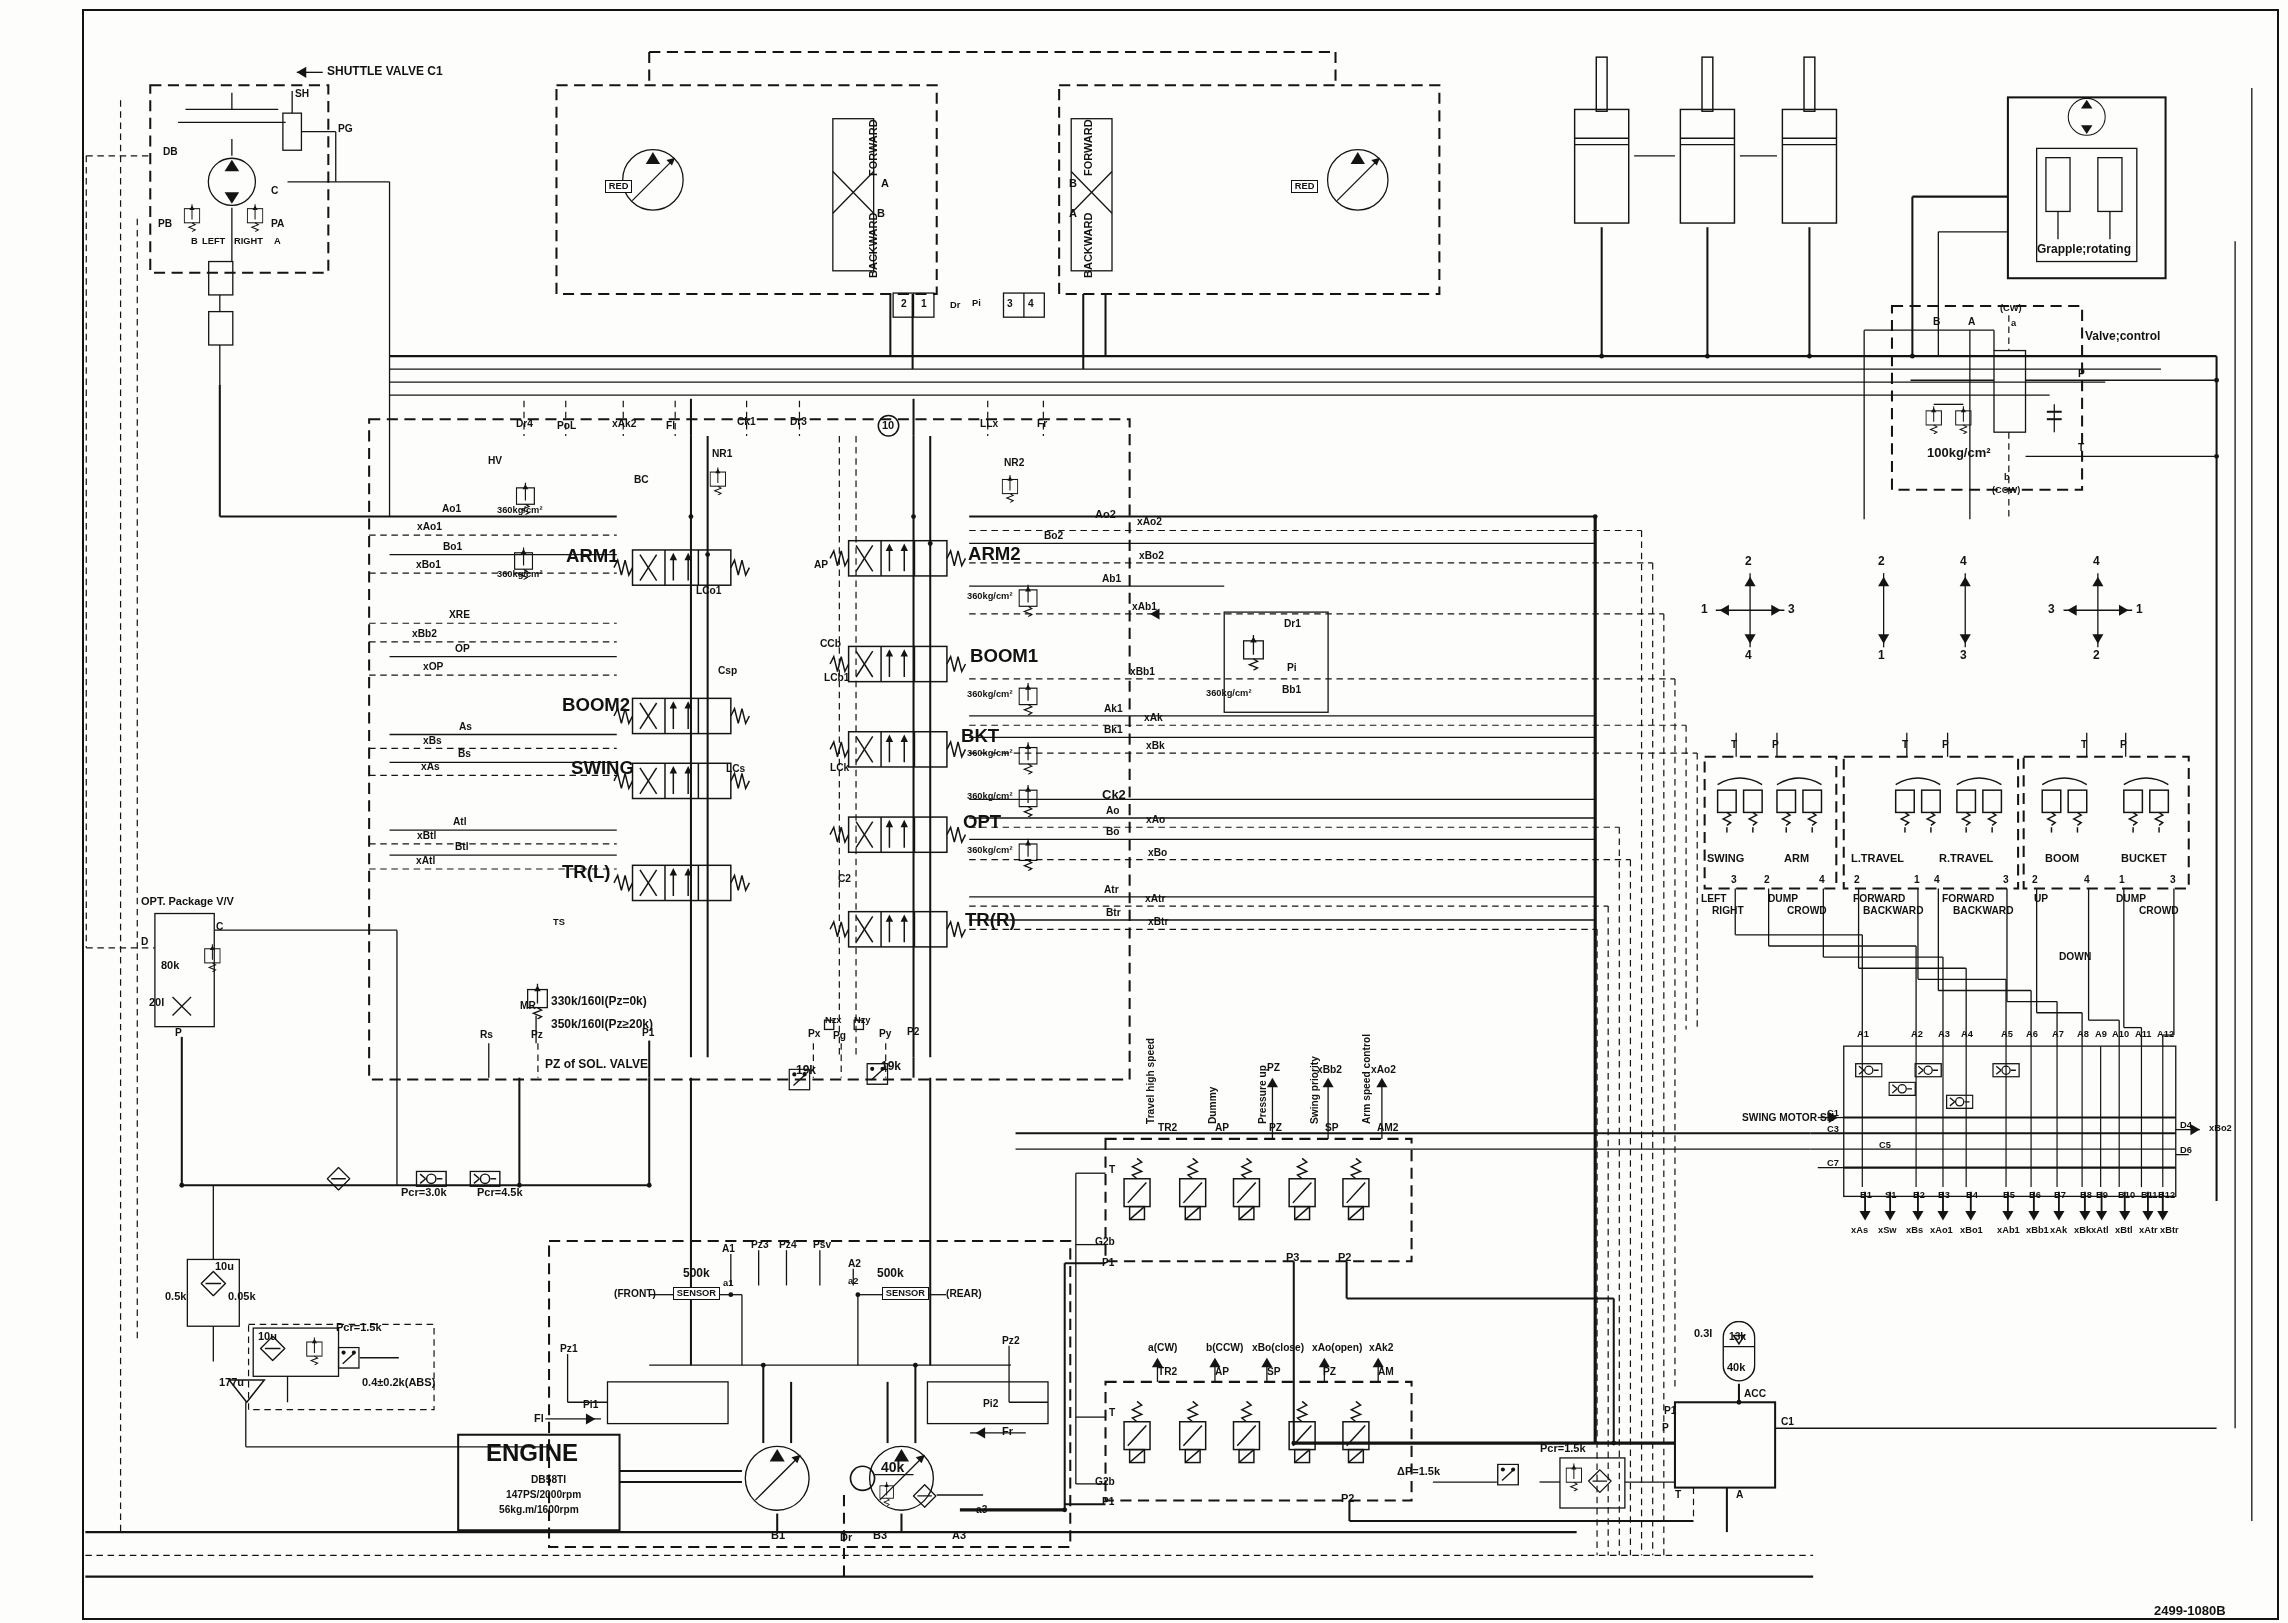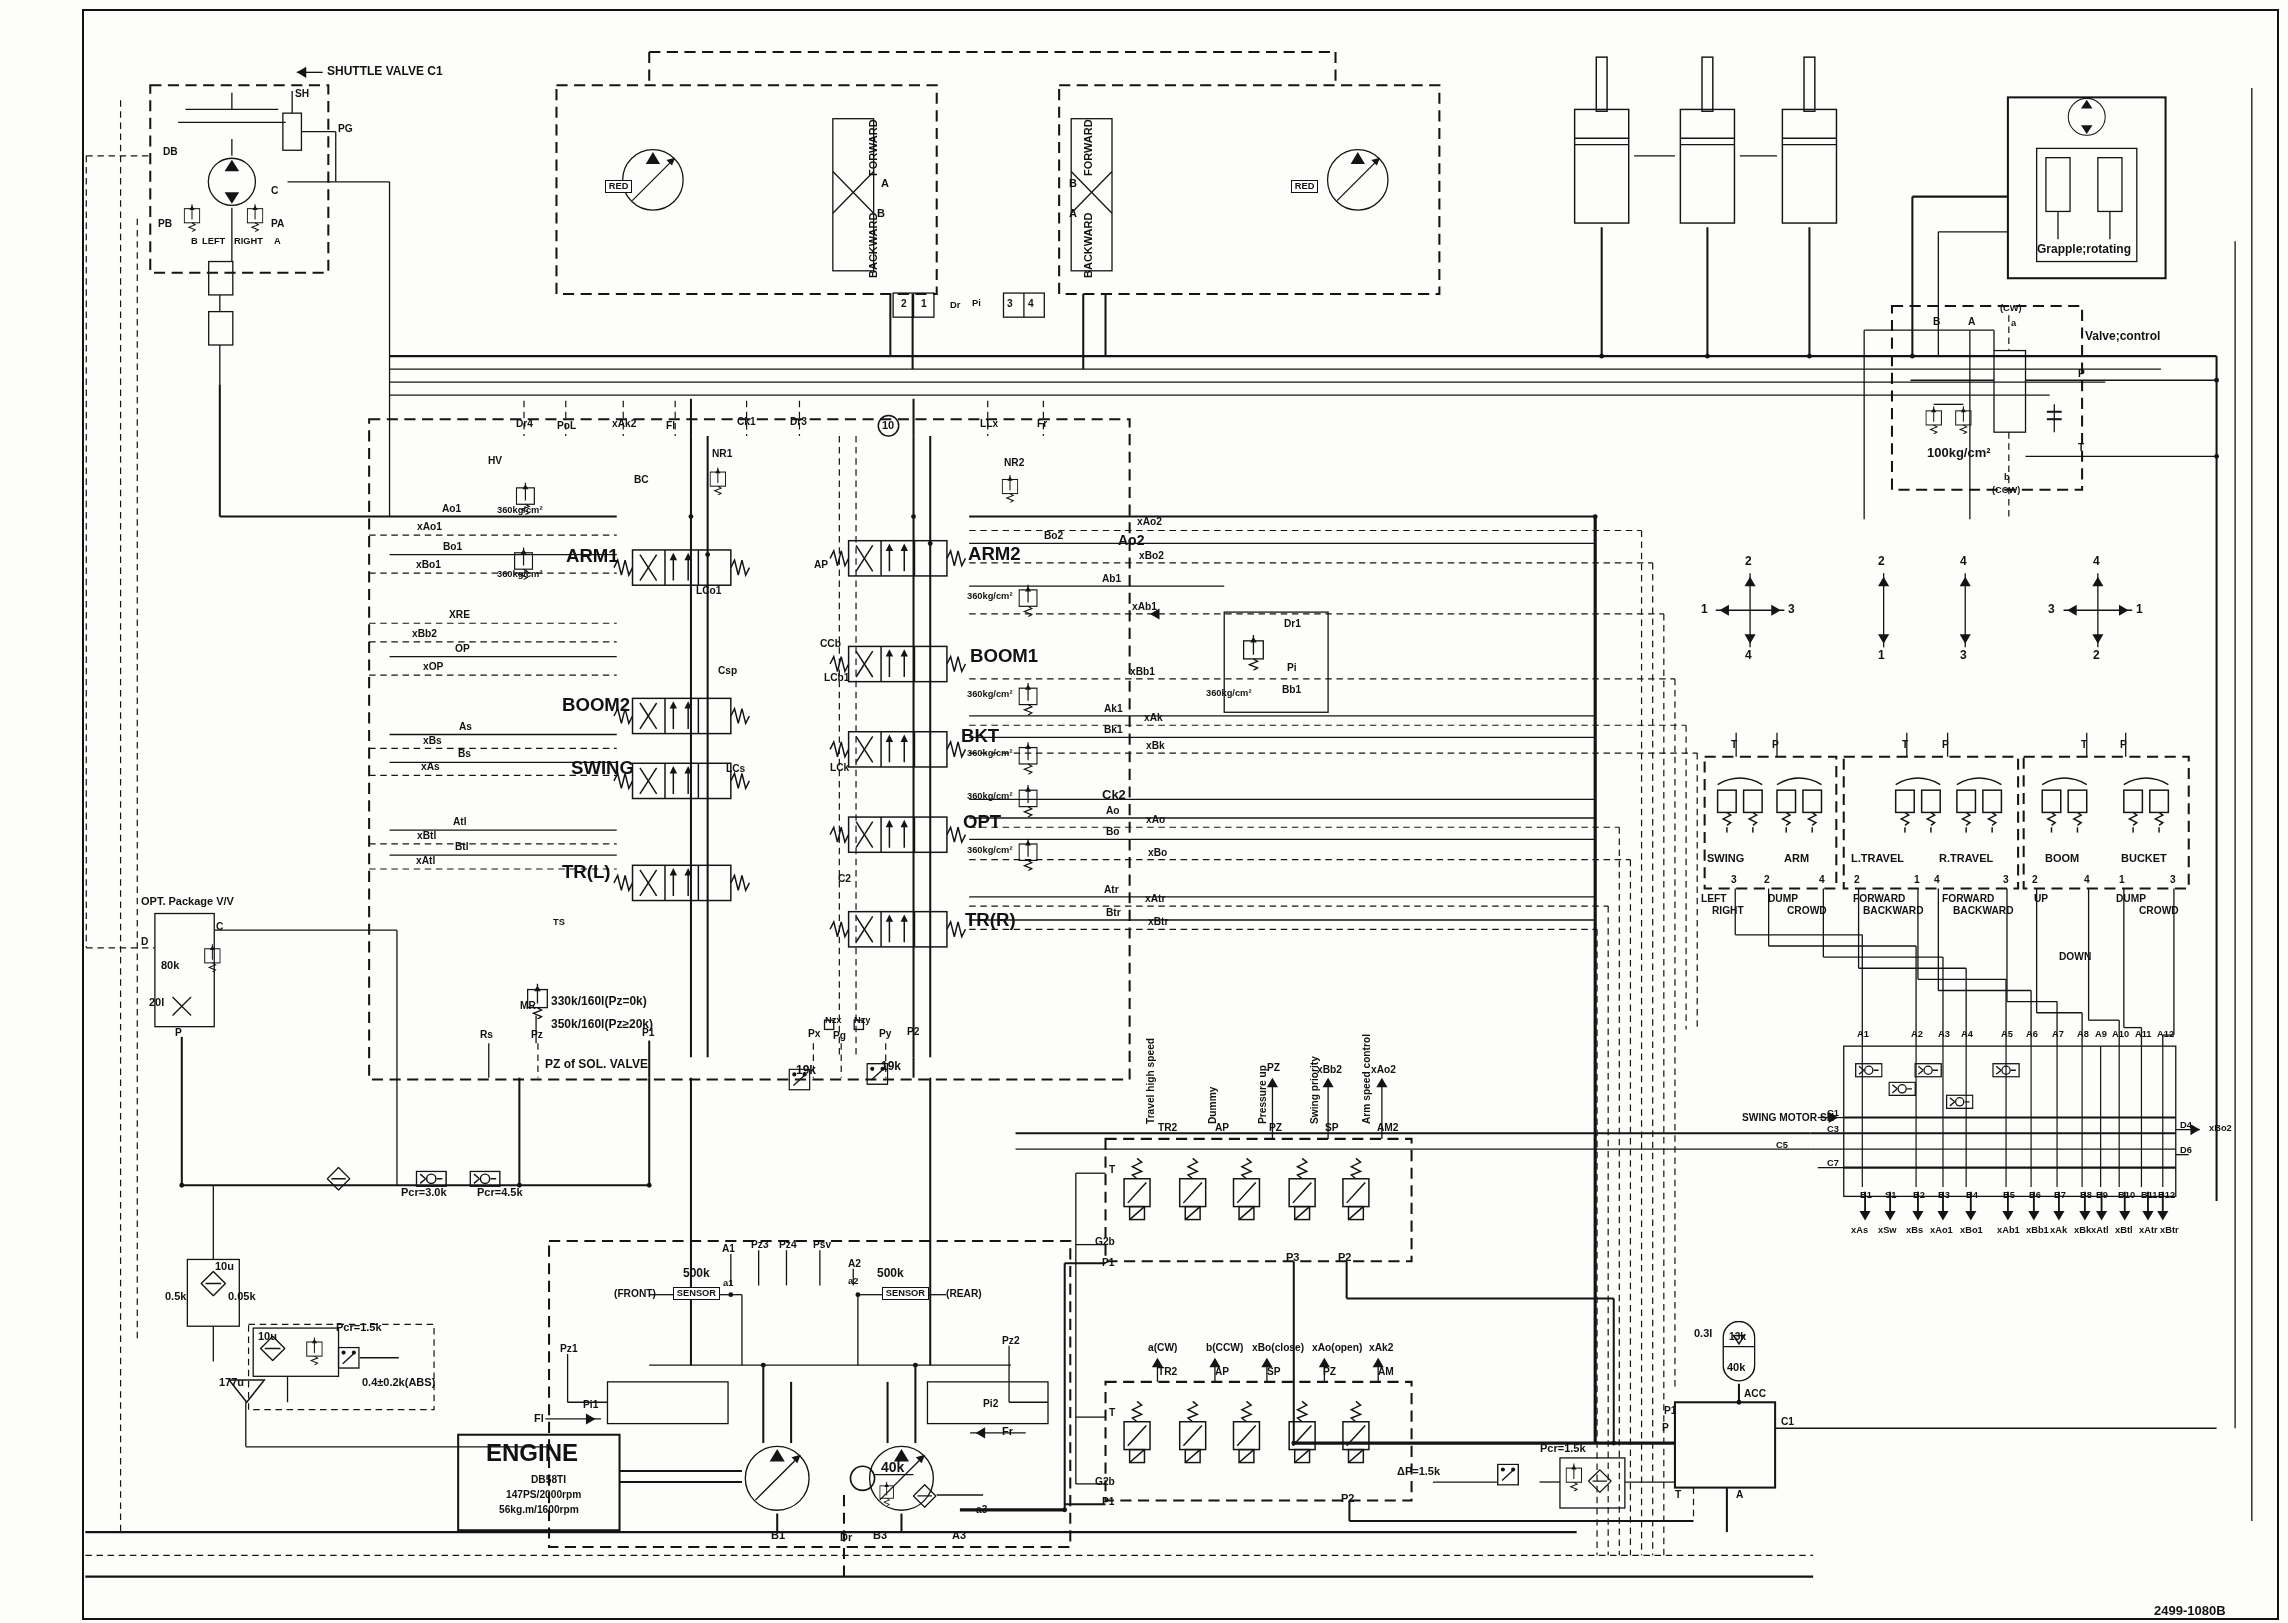--- a/index.html
+++ b/index.html
@@ -666,21 +666,21 @@
       <span class="lbl" style="left: 814px; top: 560px; font-size: 10.2px;">AP</span>
       <span class="lbl" style="left: 820px; top: 639px; font-size: 10.2px;">CCb</span>
       <span class="lbl" style="left: 824px; top: 673px; font-size: 10.2px;">LCb1</span>
       <span class="lbl" style="left: 830px; top: 763px; font-size: 10.2px;">LCk</span>
       <span class="lbl" style="left: 838px; top: 874px; font-size: 10.2px;">C2</span>
       <span class="lbl" style="left: 967px; top: 592px; font-size: 9.3px;">360kg/cm²</span>
       <span class="lbl" style="left: 967px; top: 690px; font-size: 9.3px;">360kg/cm²</span>
       <span class="lbl" style="left: 967px; top: 749px; font-size: 9.3px;">360kg/cm²</span>
       <span class="lbl" style="left: 967px; top: 792px; font-size: 9.3px;">360kg/cm²</span>
       <span class="lbl" style="left: 967px; top: 846px; font-size: 9.3px;">360kg/cm²</span>
-      <span class="lbl" style="left: 1118px; top: 509px; font-size: 14px; margin-top: 24px;">Ao2</span>
+      <span class="lbl" style="left: 1095px; top: 509px; font-size: 11px;">Ao2</span>
       <span class="lbl" style="left: 1137px; top: 517px; font-size: 10.2px;">xAo2</span>
       <span class="lbl" style="left: 1044px; top: 531px; font-size: 10.2px;">Bo2</span>
       <span class="lbl" style="left: 1139px; top: 551px; font-size: 10.2px;">xBo2</span>
       <span class="lbl" style="left: 1102px; top: 574px; font-size: 10.2px;">Ab1</span>
       <span class="lbl" style="left: 1132px; top: 602px; font-size: 10.2px;">xAb1</span>
       <span class="lbl" style="left: 1130px; top: 667px; font-size: 10.2px;">xBb1</span>
       <span class="lbl" style="left: 1104px; top: 704px; font-size: 10.2px;">Ak1</span>
       <span class="lbl" style="left: 1144px; top: 713px; font-size: 10.2px;">xAk</span>
       <span class="lbl" style="left: 1104px; top: 725px; font-size: 10.2px;">Bk1</span>
       <span class="lbl" style="left: 1146px; top: 741px; font-size: 10.2px;">xBk</span>
@@ -785,21 +785,21 @@
       <span class="lbl" style="left: 1215px; top: 1367px; font-size: 10.2px;">AP</span>
       <span class="lbl" style="left: 1267px; top: 1367px; font-size: 10.2px;">SP</span>
       <span class="lbl" style="left: 1323px; top: 1367px; font-size: 10.2px;">PZ</span>
       <span class="lbl" style="left: 1378px; top: 1367px; font-size: 10.2px;">AM</span>
       <span class="lbl" style="left: 1341px; top: 1493px; font-size: 11px;">P2</span>
       <span class="lbl" style="left: 1109px; top: 1408px; font-size: 10.2px;">T</span>
       <span class="lbl" style="left: 1095px; top: 1477px; font-size: 10.2px;">G2b</span>
       <span class="lbl" style="left: 1102px; top: 1497px; font-size: 10.2px;">P1</span>
       <span class="lbl" style="left: 1827px; top: 1109px; font-size: 9.3px;">C1</span>
       <span class="lbl" style="left: 1827px; top: 1125px; font-size: 9.3px;">C3</span>
-      <span class="lbl" style="left: 1776px; top: 1141px; font-size: 9.3px;">C5</span>
+      <span class="lbl" style="left: 1879px; top: 1141px; font-size: 9.3px;">C5</span>
       <span class="lbl" style="left: 1827px; top: 1159px; font-size: 9.3px;">C7</span>
       <span class="lbl" style="left: 1857px; top: 1030px; font-size: 9.3px;">A1</span>
       <span class="lbl" style="left: 1911px; top: 1030px; font-size: 9.3px;">A2</span>
       <span class="lbl" style="left: 1938px; top: 1030px; font-size: 9.3px;">A3</span>
       <span class="lbl" style="left: 1961px; top: 1030px; font-size: 9.3px;">A4</span>
       <span class="lbl" style="left: 2001px; top: 1030px; font-size: 9.3px;">A5</span>
       <span class="lbl" style="left: 2026px; top: 1030px; font-size: 9.3px;">A6</span>
       <span class="lbl" style="left: 2052px; top: 1030px; font-size: 9.3px;">A7</span>
       <span class="lbl" style="left: 2077px; top: 1030px; font-size: 9.3px;">A8</span>
       <span class="lbl" style="left: 2095px; top: 1030px; font-size: 9.3px;">A9</span>

